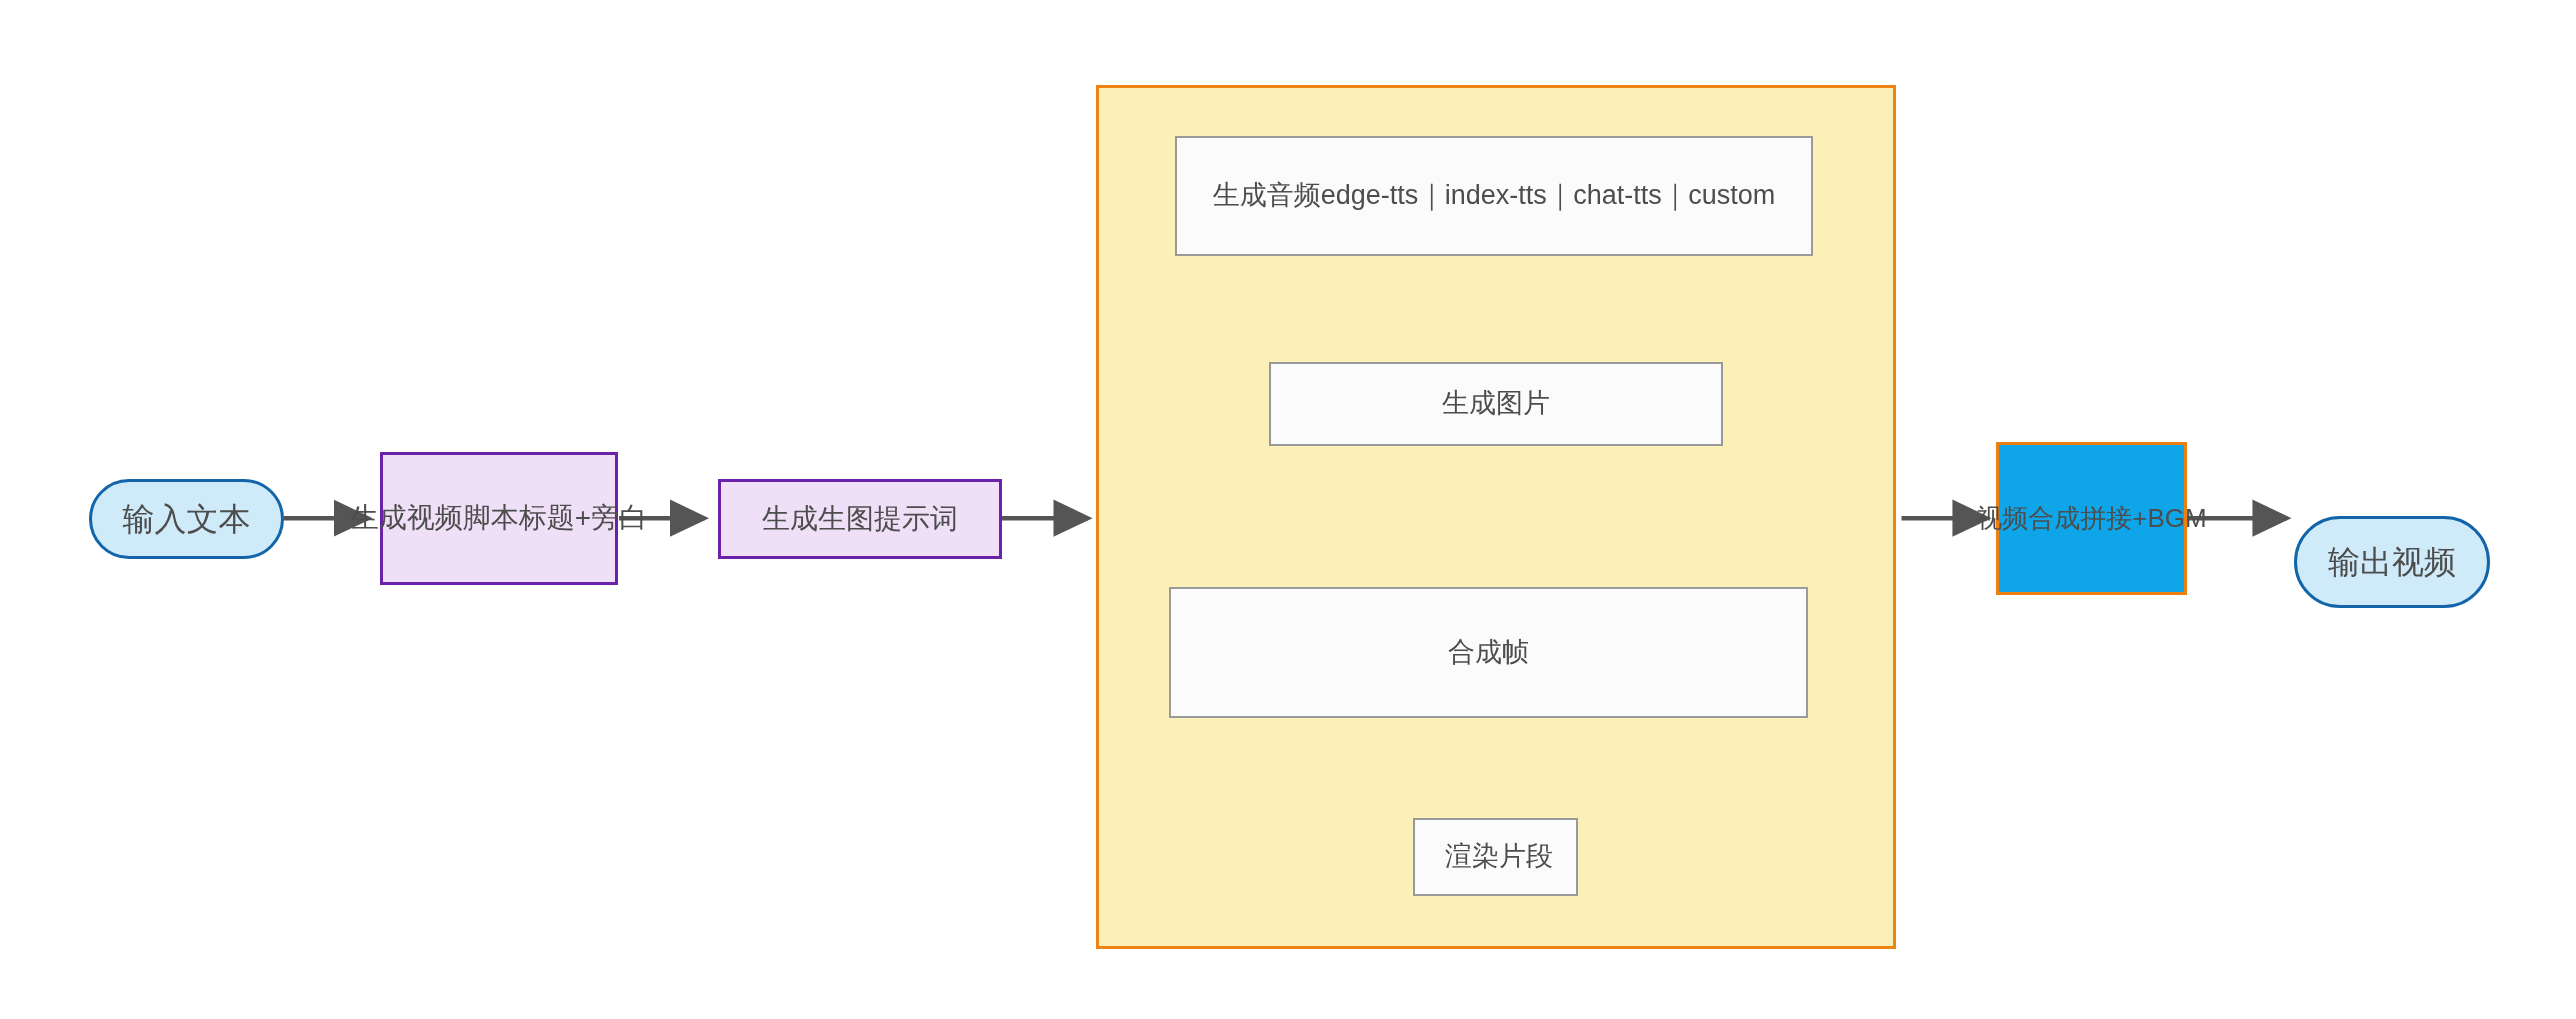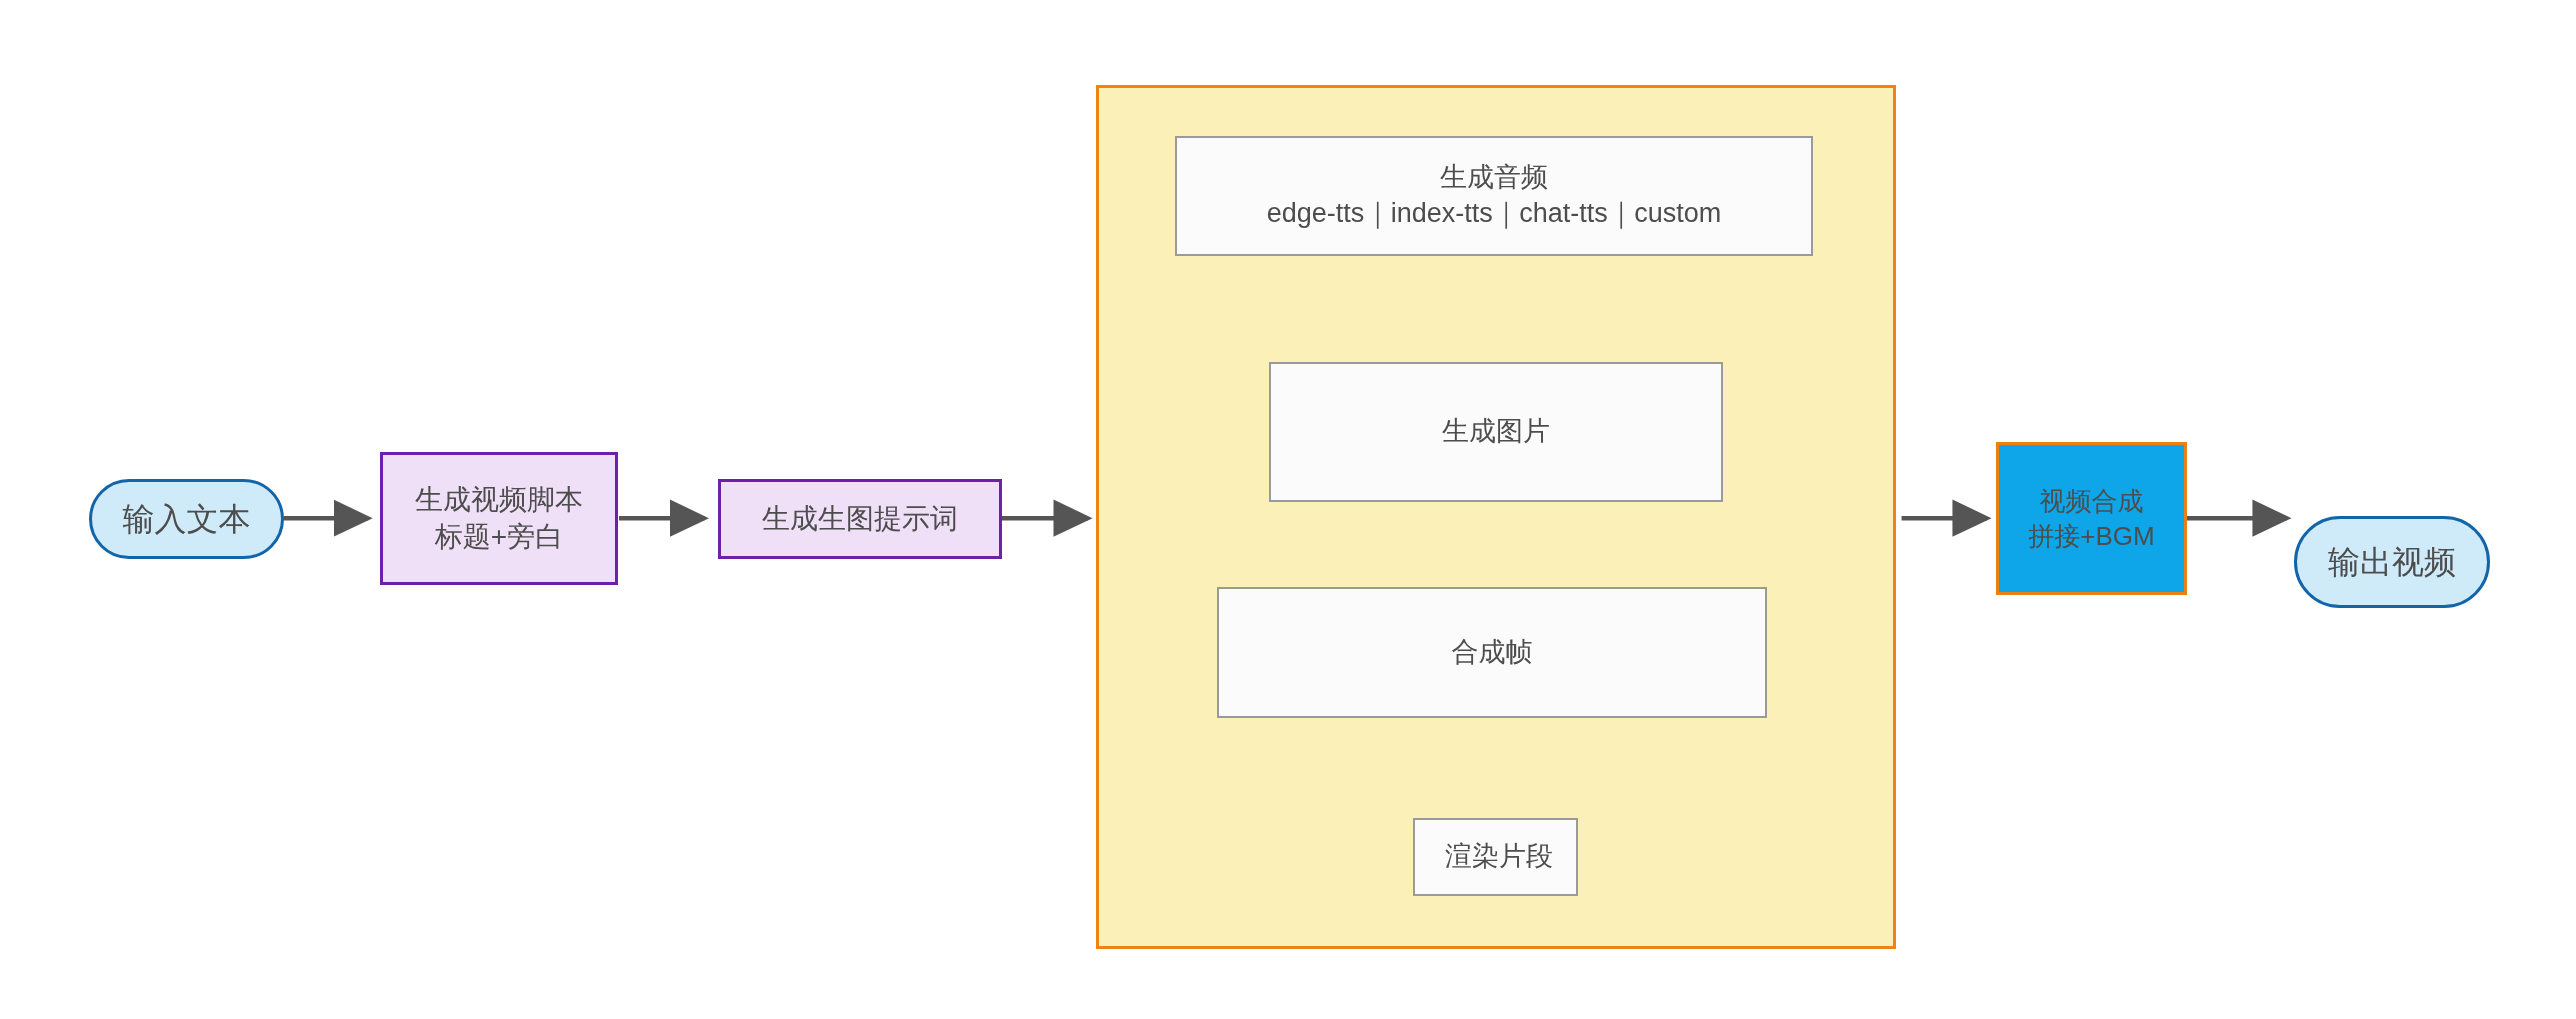--- a/index.html
+++ b/index.html
@@ -20,21 +20,21 @@
     left: 0;
     top: 0;
     width: 2576px;
     height: 1020px;
     pointer-events: none;
   }
   .node {
     position: absolute;
     box-sizing: border-box;
     display: flex;
-    flex-direction: column;
+    flex-direction: row;
     align-items: center;
     justify-content: center;
     text-align: center;
     color: #4d4d4d;
     line-height: 1.32;
     z-index: 3;
   }
   .node .line-main { display: block; white-space: nowrap; }
   .node .line-sub  { display: block; white-space: nowrap; }
 
@@ -114,25 +114,25 @@
 
   <div class="node n-purple" style="left:718px; top:479px; width:284px; height:80px;">
     <span class="line-main">生成生图提示词</span>
   </div>
 
   <div class="node n-plain" style="left:1175px; top:136px; width:638px; height:120px;">
     <span class="line-main">生成音频</span>
     <span class="line-sub">edge-tts｜index-tts｜chat-tts｜custom</span>
   </div>
 
-  <div class="node n-plain" style="left:1269px; top:362px; width:454px; height:140px;">
+  <div class="node n-plain" style="left:1269px; top:362px; width:454px; height:84px;">
     <span class="line-main">生成图片</span>
   </div>
 
-  <div class="node n-plain" style="left:1217px; top:587px; width:550px; height:131px;">
+  <div class="node n-plain" style="left:1169px; top:587px; width:639px; height:131px;">
     <span class="line-main">合成帧</span>
   </div>
 
   <div class="node n-plain" style="left:1413px; top:818px; width:165px; height:78px;padding-left:7px;">
     <span class="line-main">渲染片段</span>
   </div>
 
   <div class="node n-accent" style="left:1996px; top:442px; width:191px; height:153px;">
     <span class="line-main">视频合成</span>
     <span class="line-sub">拼接+BGM</span>

